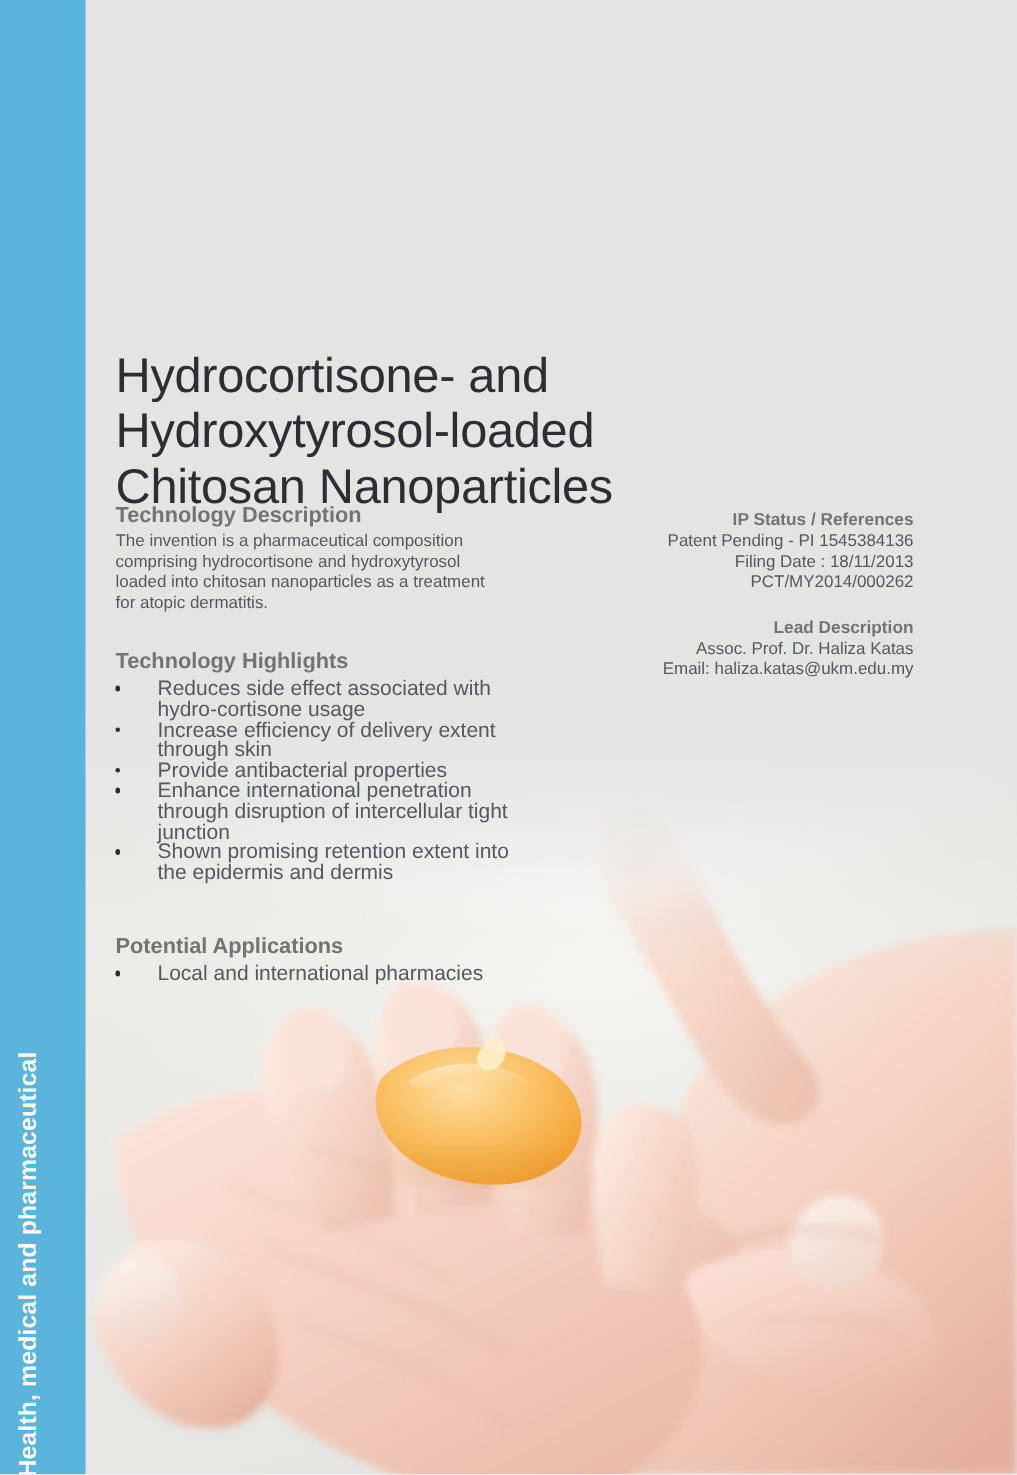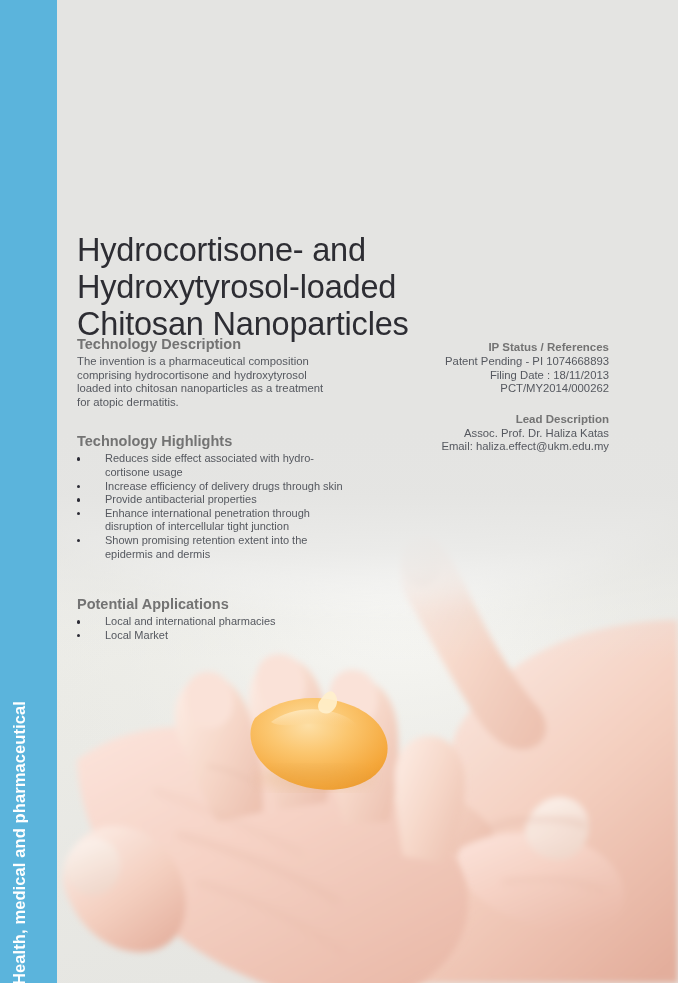--- a/index.html
+++ b/index.html
@@ -123,21 +123,21 @@
 
   ul.bullets {
     list-style: none;
     margin: 1px 0 0 0;
     padding: 0;
   }
   ul.bullets li {
     position: relative;
     padding-left: 28px;
     color: #55585f;
-    font-size: 11px;
+    font-size: 14px;
     line-height: 13.6px;
     margin-bottom: 0px;
   }
   ul.bullets li::before {
     content: "";
     position: absolute;
     left: 0px;
     top: 5px;
     width: 3.4px;
     height: 3.4px;
@@ -310,52 +310,51 @@
           <span class="ln">comprising hydrocortisone and hydroxytyrosol</span>
           <span class="ln">loaded into chitosan nanoparticles as a treatment</span>
           <span class="ln">for atopic dermatitis.</span>
         </p>
       </div>
 
       <div class="sec-block">
         <div class="sec-head">Technology Highlights</div>
         <ul class="bullets">
           <li>Reduces side effect associated with hydro-cortisone usage</li>
-          <li>Increase efficiency of delivery drugs through skin</li>
+          <li>Increase efficiency of delivery extent through skin</li>
           <li>Provide antibacterial properties</li>
           <li>Enhance international penetration through disruption of intercellular tight junction</li>
           <li>Shown promising retention extent into the epidermis and dermis</li>
         </ul>
       </div>
 
       <div style="margin-top:35px;">
         <div class="sec-head">Potential Applications</div>
         <ul class="bullets">
           <li>Local and international pharmacies</li>
-          <li>Local Market</li>
         </ul>
       </div>
 
     </div>
 
     <div class="col-right">
 
       <div>
         <div class="sec-head small">IP Status / References</div>
         <p class="body-text">
-          <span class="ln">Patent Pending - PI 1074668893</span>
+          <span class="ln">Patent Pending - PI 1545384136</span>
           <span class="ln">Filing Date : 18/11/2013</span>
           <span class="ln">PCT/MY2014/000262</span>
         </p>
       </div>
 
       <div class="gap-block">
         <div class="sec-head small">Lead Description</div>
         <p class="body-text">
           <span class="ln">Assoc. Prof. Dr. Haliza Katas</span>
-          <span class="ln">Email: haliza.effect@ukm.edu.my</span>
+          <span class="ln">Email: haliza.katas@ukm.edu.my</span>
         </p>
       </div>
 
     </div>
 
   </div>
 </div>
 
 </body></html>

